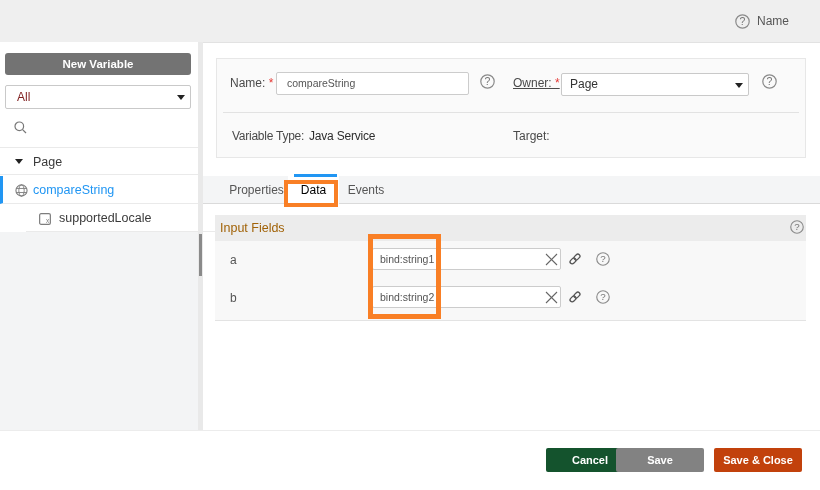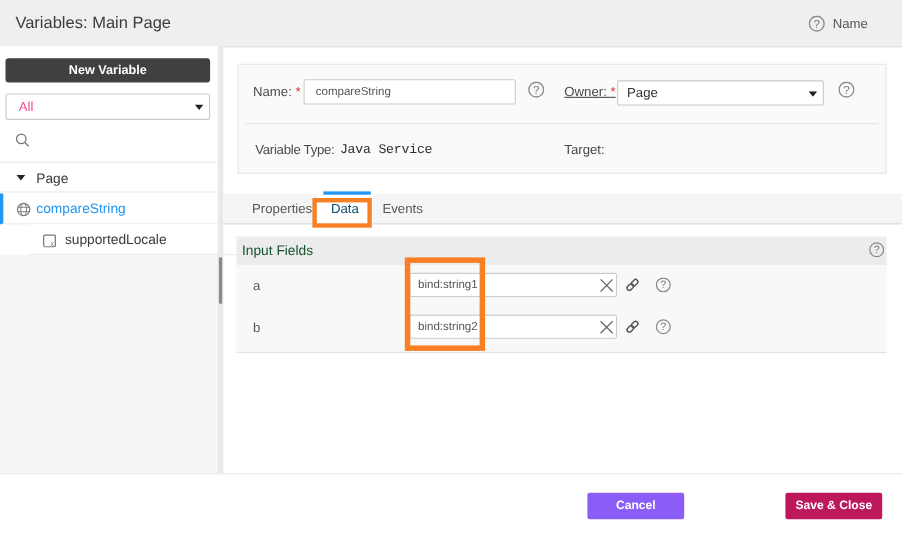--- a/index.html
+++ b/index.html
@@ -9,22 +9,22 @@
   #stage { position:relative; width:820px; height:490px; }
 
   
   #header { left:0; top:0; width:820px; height:43px; background:#efefef; border-bottom:1px solid #e2e2e2; }
   #title { left:14px; top:0; height:42px; line-height:42px; font-size:15px; color:#3c3c3c; }
   #help { left:757px; top:0; height:42px; line-height:42px; font-size:12px; color:#565656; }
   #helpicon { left:735px; top:14px; }
 
   
   #sidebar { left:0; top:42px; width:198px; height:388px; background:#fff; }
-  #newvar { left:5px; top:53px; width:186px; height:22px; background:#404040; border-radius:3px; color:#fff; font-weight:bold; font-size:11.5px; text-align:center; line-height:22px; }
-  .sbox { left:5px; width:186px; background:#fff; border:1px solid #c9c9c9; border-radius:2px; font-size:12px; color:#ec4899; }
+  #newvar { left:5px; top:53px; width:186px; height:22px; background:#737373; border-radius:3px; color:#fff; font-weight:bold; font-size:11.5px; text-align:center; line-height:22px; }
+  .sbox { left:5px; width:186px; background:#fff; border:1px solid #c9c9c9; border-radius:2px; font-size:12px; color:#7f1d1d; }
   #allsel { top:85px; height:24px; line-height:22px; padding-left:11px; }
   #allsel .caret { position:absolute; right:5px; top:9px; }
   #searchbox { top:117px; height:22px; line-height:20px; color:#8a8a8a; padding-left:24px; }
   #searchicon { left:14px; top:121px; }
   .trow { left:0; width:198px; height:28px; border-bottom:1px solid #eaeaea; background:#fff; font-size:12.5px; color:#3a3a3a; }
   #rowpage { top:147px; height:28px; border-top:1px solid #eaeaea; }
   #rowpage .tri { position:absolute; left:15px; top:11px; width:0; height:0; border-left:4.5px solid transparent; border-right:4.5px solid transparent; border-top:5.5px solid #222; }
   #rowpage .lbl { position:absolute; left:33px; top:0; line-height:28px; }
   #rowcs { top:176px; height:28px; border-left:3px solid #2196f3; }
   #rowcs .lbl { position:absolute; left:30px; top:0; line-height:28px; color:#2196f3; }
@@ -41,59 +41,58 @@
   .inp { background:#fff; border:1px solid #ccc; border-radius:2px; font-size:10.5px; color:#555; }
   #nameLbl { left:230px; top:72px; height:23px; line-height:23px; }
   #nameInp { left:276px; top:72px; width:193px; height:23px; line-height:21px; padding-left:10px; }
   #q1 { left:480px; top:74px; }
   #ownerLbl { left:513px; top:72px; height:23px; line-height:23px;text-decoration:underline; }
   #ownerSel { left:561px; top:73px; width:188px; height:23px; line-height:21px; padding-left:8px; font-size:12px; color:#333; }
   #ownerSel .caret { position:absolute; right:5px; top:9px; }
   #q2 { left:762px; top:74px; }
   #fsep { left:223px; top:112px; width:576px; height:1px; background:#e2e2e2; }
   #vtLbl { left:232px; top:129px; height:14px; line-height:14px; letter-spacing:-0.25px; }
-  #vtVal { left:309px; top:129px; height:14px; line-height:14px; font-size:12px; color:#2e2e2e; letter-spacing:-0.2px;font-family:Liberation Mono, monospace; }
+  #vtVal { left:309px; top:129px; height:14px; line-height:14px; font-size:12px; color:#2e2e2e; letter-spacing:-0.2px; }
   #tgLbl { left:513px; top:129px; height:14px; line-height:14px; }
   #tgVal { left:556px; top:129px; height:14px; line-height:14px; font-size:12px; color:#2e2e2e; letter-spacing:-0.2px; }
 
   
   #tabband { left:203px; top:176px; width:617px; height:28px; background:#f4f5f6; border-bottom:1px solid #dadada; }
   .tab { top:176px; height:28px; line-height:28px; font-size:12px; color:#565656; text-align:center; }
   #tabProps { left:216px; width:81px; }
-  #tabData { left:288px; width:51px; background:#fff; color:#0c4a6e; height:29px; }
+  #tabData { left:288px; width:51px; background:#fff; color:#000000; height:29px; }
   #tabEvents { left:339px; width:54px; }
   #bluebar { left:294px; top:174px; width:43px; height:3px; background:#2196f3; }
   #orect1 { left:284px; top:180px; width:54px; height:27px; border:4px solid #f97f25; }
 
   
   #ifband { left:215px; top:215px; width:591px; height:26px; background:#ececec; }
-  #ifband span { position:absolute; left:5px; top:0; line-height:26px; font-size:12.5px; color:#14532d; }
+  #ifband span { position:absolute; left:5px; top:0; line-height:26px; font-size:12.5px; color:#a16207; }
   #q3 { left:790px; top:220px; }
   #rowspanel { left:215px; top:241px; width:591px; height:80px; background:#f8f8f8; border-bottom:1px solid #e3e3e3; }
   .rlbl { left:230px; height:14px; line-height:14px; font-size:12px; color:#555; }
   #la { top:253px; } #lb { top:291px; }
   .binp { left:372px; width:189px; height:22px; line-height:20px; padding-left:7px; }
   #bi1 { top:248px; } #bi2 { top:286px; }
   .xic { left:545px; } #x1 { top:253px; } #x2 { top:291px; }
   .lic { left:568px; } #l1 { top:252px; } #l2 { top:290px; }
   #q4 { left:596px; top:252px; } #q5 { left:596px; top:290px; }
   #orect2 { left:368px; top:234px; width:73px; height:85px; border:5px solid #f97f25; }
 
   
   #botline { left:0px; top:430px; width:820px; height:1px; background:#d4d4d4; border-bottom:1px solid #ececec; }
   .btn { top:448px; width:88px; height:24px; color:#fff; font-weight:bold; font-size:11px; text-align:center; line-height:24px; border-radius:2px; }
-  #bCancel { left:534px; background:#8b5cf6; }
+  #bCancel { left:546px; background:#14532d; }
   #bSave { left:616px; background:#828282; }
-  #bSC { left:714px; background:#be185d;text-align:center; }
+  #bSC { left:714px; background:#c2410c;text-align:center; }
 </style>
 </head>
 <body>
 <div id="stage">
   <div class="abs" id="header"></div>
-  <div class="abs" id="title">Variables: Main Page</div>
   <div class="abs" id="help">Name</div>
   <svg class="abs" id="helpicon" width="15" height="15" viewBox="0 0 15 15">
       <circle cx="7.5" cy="7.5" r="6.7" fill="none" stroke="#8a8a8a" stroke-width="1.2"></circle>
       <text x="7.5" y="11" font-size="10.5" fill="#757575" text-anchor="middle" font-family="Liberation Sans">?</text>
     </svg>
 
   <div class="abs" id="sidebar"></div>
   <div class="abs" id="newvar">New Variable</div>
   <div class="abs sbox" id="allsel">All<span class="caret">
         <svg width="8" height="5" viewBox="0 0 8 5">
@@ -195,14 +194,15 @@
       <text x="7.5" y="11" font-size="10.5" fill="#757575" text-anchor="middle" font-family="Liberation Sans">?</text>
     </svg>
   <svg class="abs qic" id="q5" width="14" height="14" viewBox="0 0 15 15">
       <circle cx="7.5" cy="7.5" r="6.7" fill="none" stroke="#8a8a8a" stroke-width="1.2"></circle>
       <text x="7.5" y="11" font-size="10.5" fill="#757575" text-anchor="middle" font-family="Liberation Sans">?</text>
     </svg>
   <div class="abs" id="orect2"></div>
 
   <div class="abs" id="botline"></div>
   <div class="abs btn" id="bCancel">Cancel</div>
+  <div class="abs btn" id="bSave">Save</div>
   <div class="abs btn" id="bSC">Save &amp; Close</div>
 </div>
 
 </body></html>

